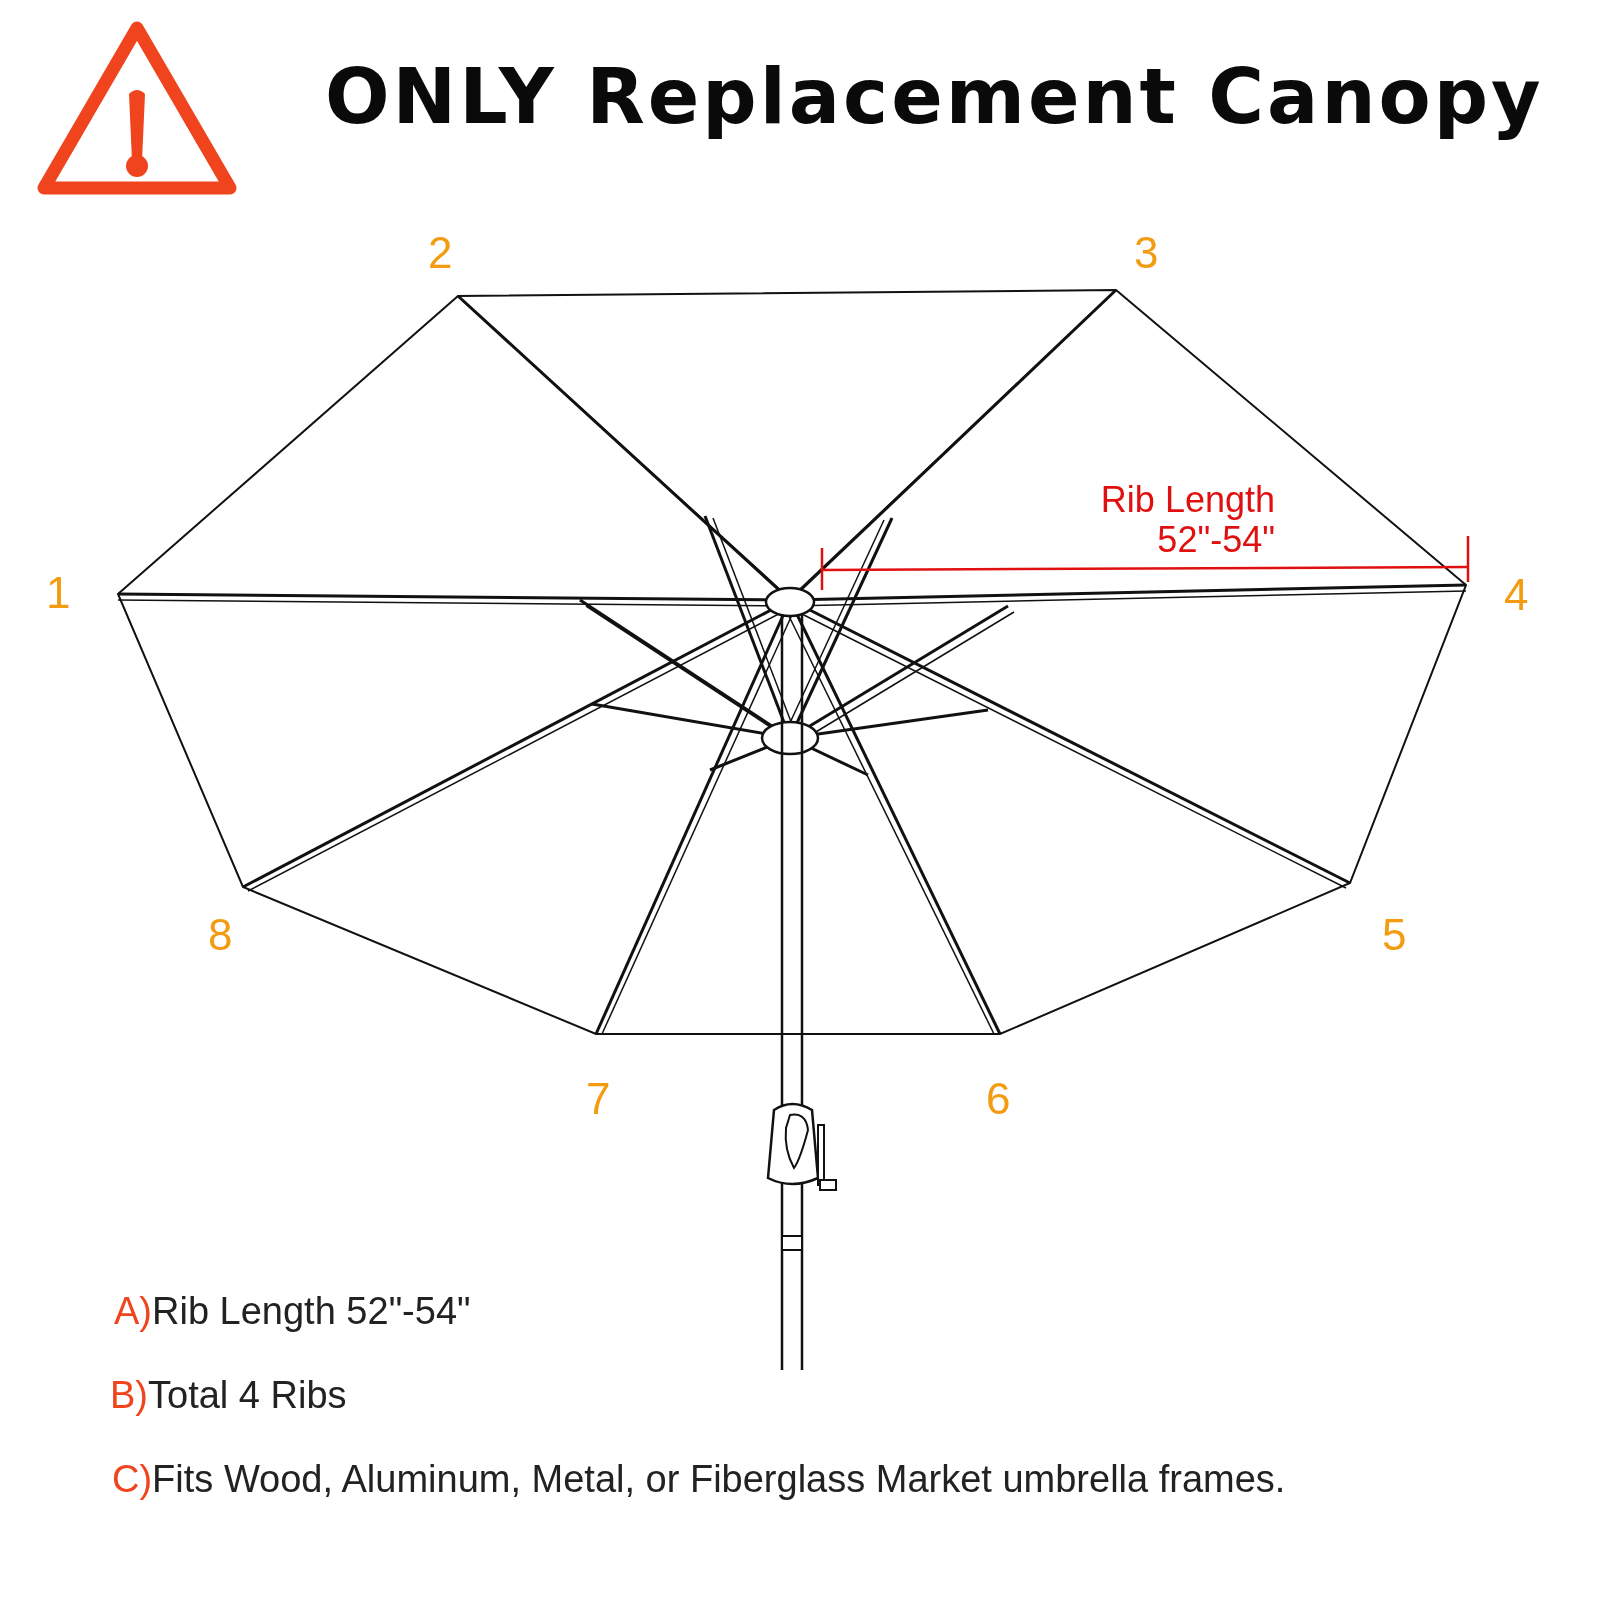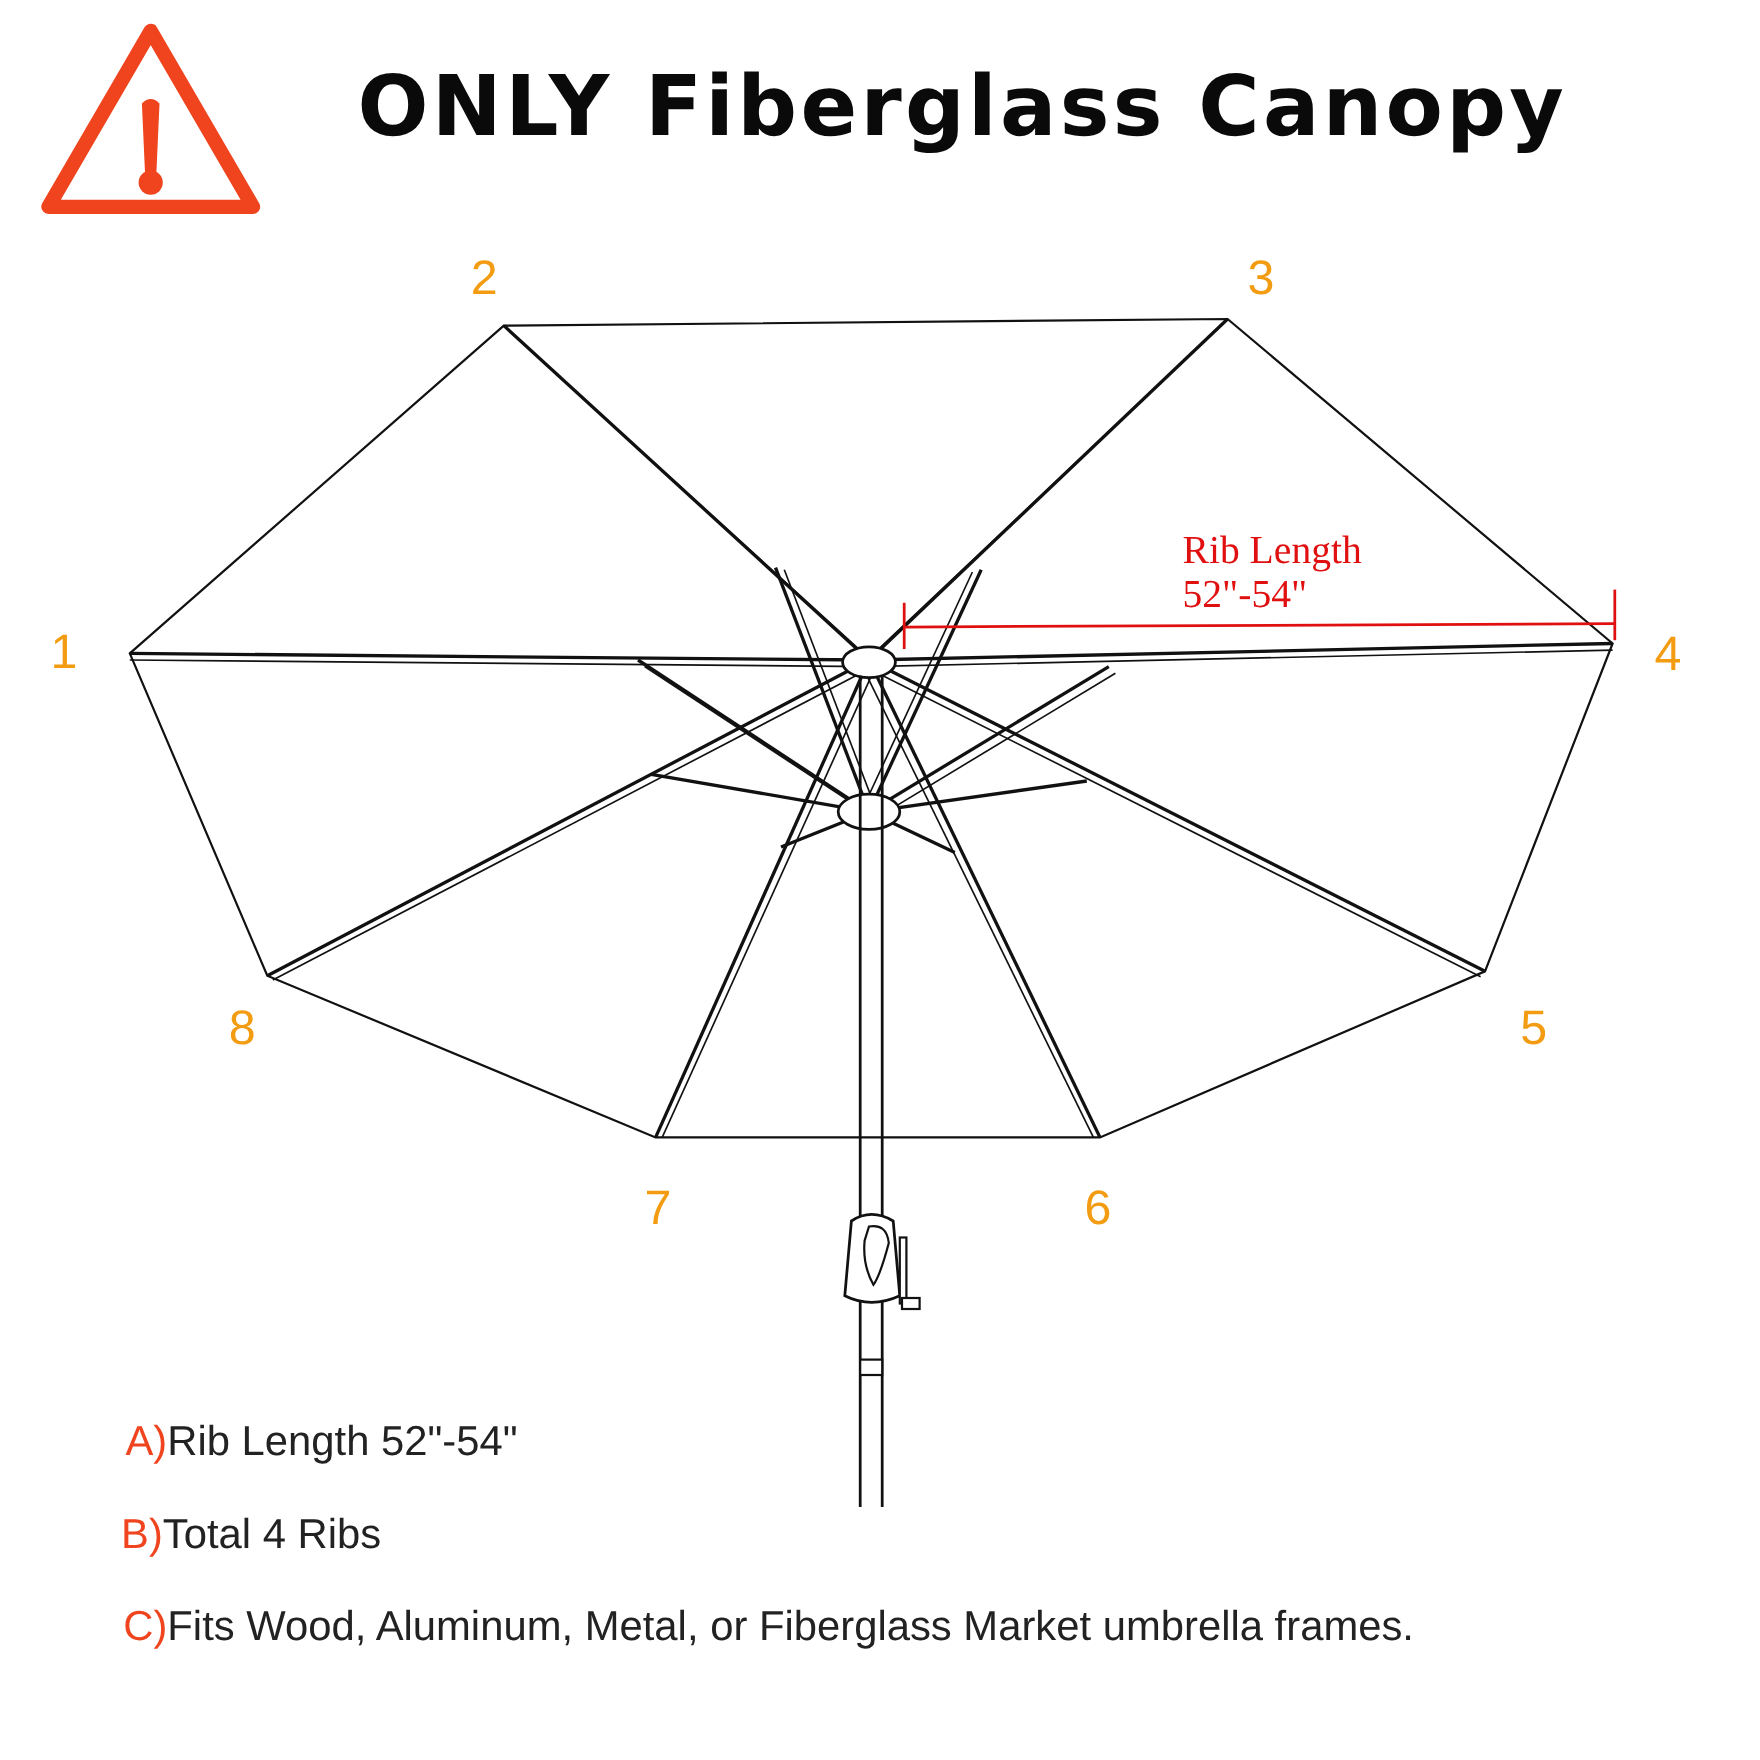--- a/index.html
+++ b/index.html
@@ -1,38 +1,38 @@
 <!DOCTYPE html>
 <html><head>
 <meta charset="utf-8">
 <style>
   html, body { margin:0; padding:0; background:#fff; }
   body { width:1600px; height:1600px; position:relative; overflow:hidden; font-family:"Liberation Sans", sans-serif; }
   .title { position:absolute; left:325px; top:52px; font-family:"DejaVu Sans", sans-serif; font-weight:bold; font-size:76px; letter-spacing:3px; color:#0a0a0a; white-space:nowrap; }
   .warn { position:absolute; left:32px; top:16px; width:210px; height:190px; }
   svg.diagram { position:absolute; left:0; top:0; }
   .num { position:absolute; font-size:44px; color:#f39c12; font-family:"Liberation Sans", sans-serif; }
-  .rib-label { position:absolute; left:1075px; top:480px; width:200px; text-align:left; color:#e01010; font-size:36px; line-height:40px; font-family:Liberation Serif, serif; }
+  .rib-label { position:absolute; left:1075px; top:480px; width:200px; text-align:right; color:#e01010; font-size:36px; line-height:40px; font-family:Liberation Sans, sans-serif; }
   .feat { position:absolute; font-size:38px; color:#222; white-space:nowrap; font-family:"Liberation Sans", sans-serif; }
   .feat .lt { color:#f0441e; }
 </style>
 </head>
 <body>
 
 <svg class="warn" viewBox="0 0 210 190">
   <path d="M105 12 L198 172 L12 172 Z" fill="none" stroke="#f0441e" stroke-width="13" stroke-linejoin="round"></path>
   <path d="M97 78 Q105 70 113 78 L110 145 Q105 152 100 145 Z" fill="#f0441e"></path>
   <circle cx="105" cy="168" r="0" fill="#f0441e"></circle>
   <circle cx="105" cy="158" r="0" fill="#f0441e"></circle>
 </svg>
 <svg class="warn" viewBox="0 0 210 190" style="pointer-events:none">
   <circle cx="105" cy="150" r="11" fill="#f0441e"></circle>
 </svg>
 
-<div class="title">ONLY Fiberglass Canopy</div>
+<div class="title">ONLY Replacement Canopy</div>
 
 <svg class="diagram" width="1600" height="1600" viewBox="0 0 1600 1600">
   <g fill="none" stroke="#111" stroke-width="2">
 
     <polygon points="118,594 458,296 1116,290 1466,585 1350,883 1000,1034 596,1034 243,887"></polygon>
 
     <g stroke-width="3">
       <line x1="790" y1="600" x2="118" y2="594"></line>
       <line x1="790" y1="600" x2="458" y2="296"></line>
       <line x1="790" y1="600" x2="1116" y2="290"></line>

